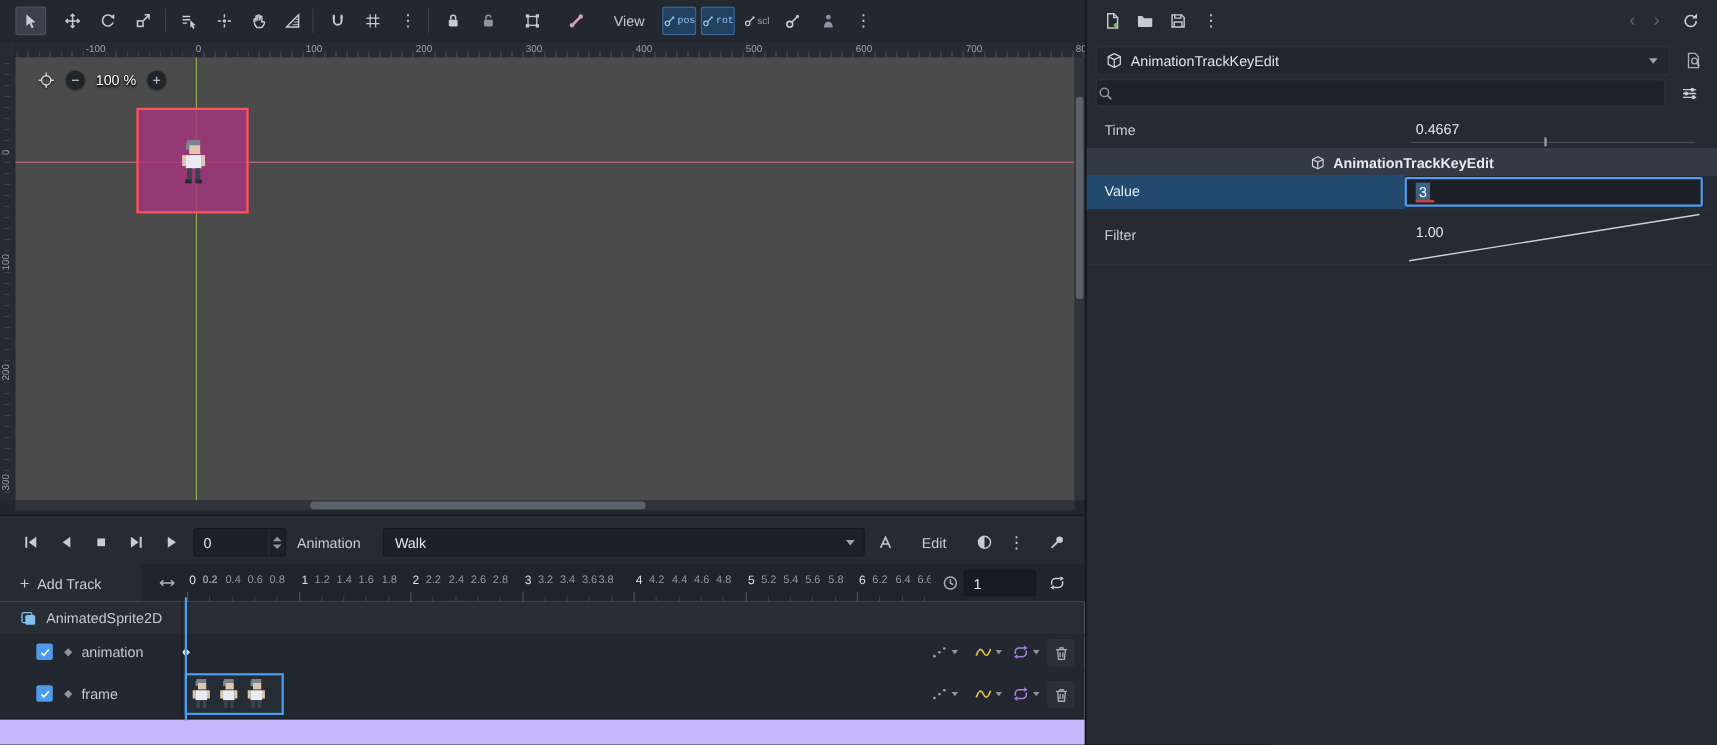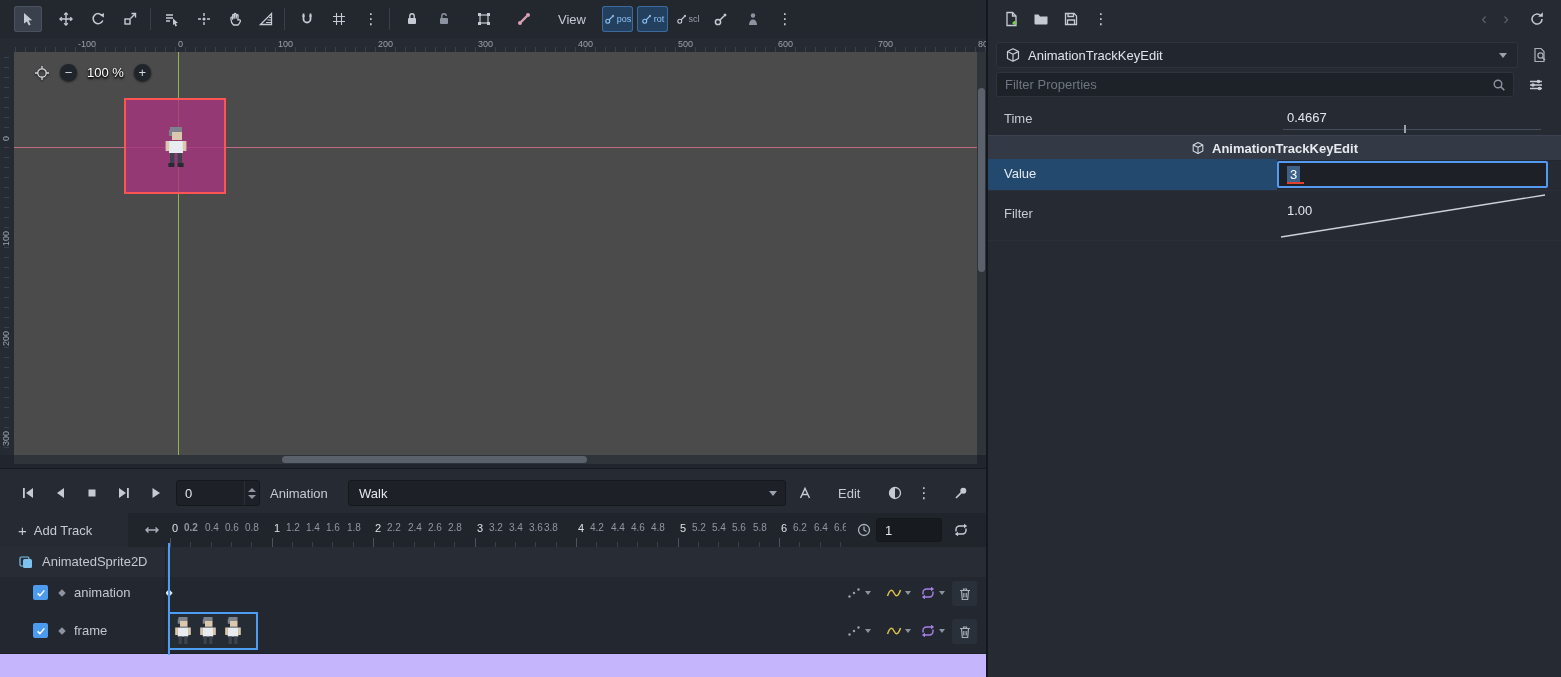--- a/index.html
+++ b/index.html
@@ -11,21 +11,21 @@
   .ic12{width:12px;height:12px;display:block;}
 
   
   .left-pane{position:absolute;left:0;top:0;width:986px;height:677px;background:#21262e;}
   .main-toolbar{position:absolute;left:0;top:0;width:986px;height:38px;background:#23282f;border-bottom:1px solid #171b21;}
   .tbtn{position:absolute;top:6px;width:28px;height:26px;display:flex;align-items:center;justify-content:center;border-radius:3px;color:#c6cbd3;}
   .tbtn.pressed{background:#3a414d;box-shadow:inset 0 0 0 1px #4a5260;}
   .tbtn.dim{color:#8d93a0;}
   .tgl{position:absolute;top:6px;width:31px;height:26px;display:flex;align-items:center;justify-content:center;gap:1px;border-radius:3px;color:#c6cbd3;}
   .tgl .tglabel{font-size:9px;color:#9aa2ad;}
-  .tgl.on{background:#23415f;box-shadow:inset 0 0 0 1px #3d6a9e;color:#8ec0f5;}
+  .tgl.on{background:#23415f;box-shadow:inset 0 0 0 1px #3d6a9e;color:#8ec0f5;font-family:Liberation Mono, monospace;}
   .tgl.on .tglabel{color:#8ec0f5;}
   .tsep{position:absolute;top:8px;width:1px;height:22px;background:#3a404a;}
   .view-btn{position:absolute;top:6px;height:26px;padding:0 10px;display:flex;align-items:center;font-size:13px;color:#c6cbd3;border-radius:3px;}
 
   
   .viewport{position:absolute;left:0;top:38px;width:986px;height:430px;padding-left:14px;}
   .ruler-corner{position:absolute;left:0;top:0;width:14px;height:14px;background:#262b33;border-right:1px solid #1a1f26;border-bottom:1px solid #1a1f26;}
   .ruler-top{position:absolute;left:14px;top:0;width:972px;height:14px;background:#262b33;overflow:hidden;border-bottom:1px solid #1a1f26;
      background-image:repeating-linear-gradient(90deg,#3a4049 0 1px,transparent 1px 10px);
      background-size:100% 5px;background-position:1px bottom;background-repeat:no-repeat;}
@@ -777,21 +777,20 @@
       <span class="obj-name">AnimationTrackKeyEdit</span>
       <div class="cdown" style="margin-right:2px"></div>
     </div>
     <div class="docs-btn">
         <svg class="ic">
           <use href="#i-docmag"></use>
         </svg>
       </div>
 
     <div class="filter-wrap">
-      <input type="text" placeholder="Filter Properties" style="">
       <svg class="ic" style="margin-right:6px;color:#8d93a0">
           <use href="#i-mag"></use>
         </svg>
     </div>
     <div class="tools-btn">
         <svg class="ic">
           <use href="#i-sliders"></use>
         </svg>
       </div>
 

